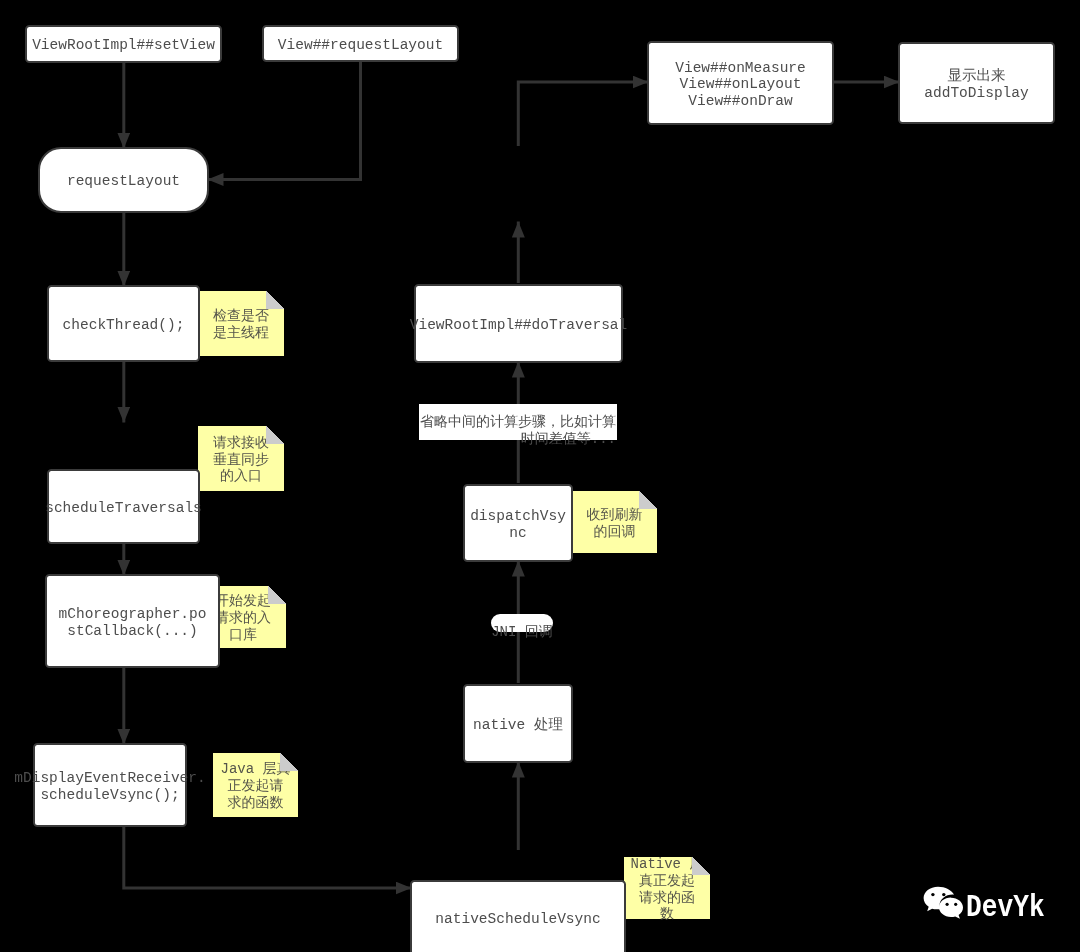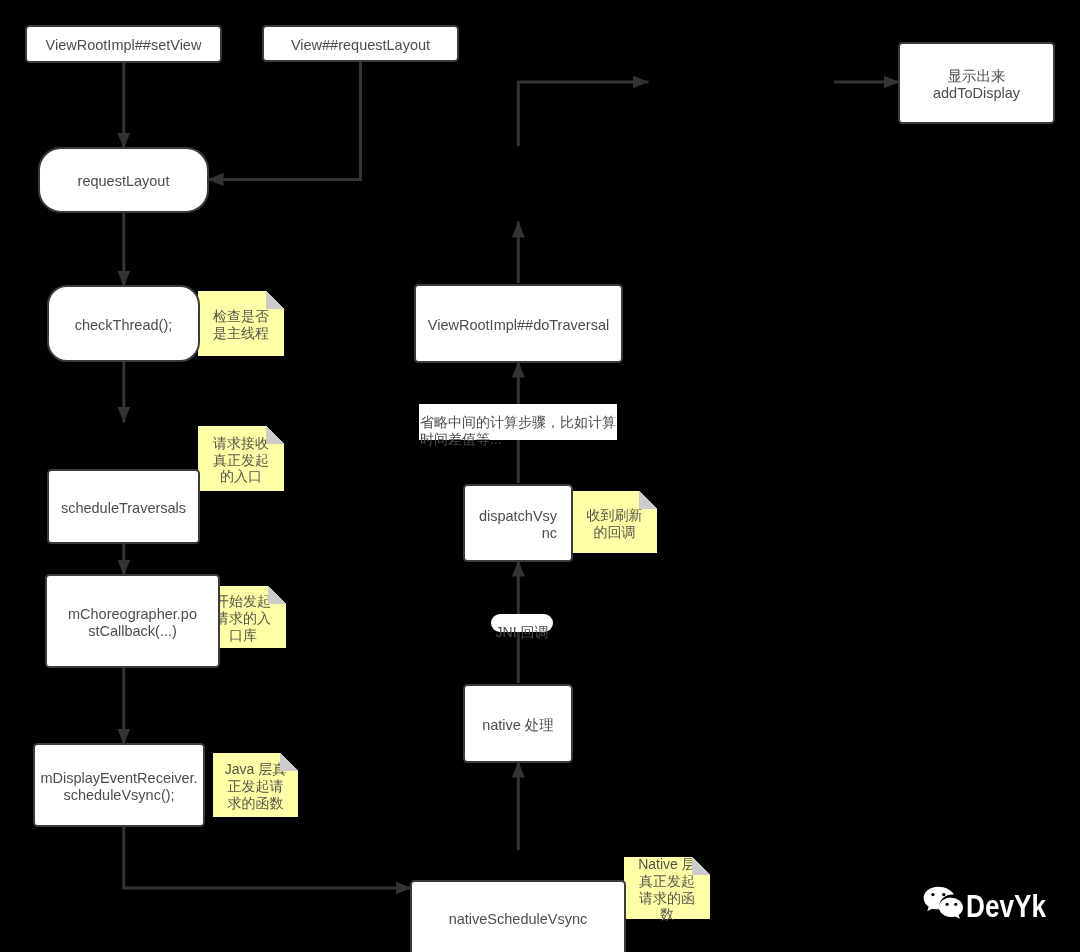--- a/index.html
+++ b/index.html
@@ -1,32 +1,32 @@
 <!DOCTYPE html>
 <html><head>
 <meta charset="utf-8">
 <title>flow</title>
 <style>
   html,body{margin:0;padding:0;background:#000;}
   *{-webkit-font-smoothing:antialiased;}
   #root{position:relative;width:1080px;height:952px;background:#000;overflow:hidden;
         will-change:transform;
-        font-family:Liberation Sans, sans-serif;}
+        font-family:Liberation Mono, monospace;}
   svg#edges{position:absolute;left:0;top:0;width:1080px;height:952px;}
   .box{position:absolute;background:#fff;border:2.6px solid #3b3b3b;border-radius:4.5px;
        display:flex;align-items:center;justify-content:center;text-align:center;
        color:#4d4d4d;font-size:14.5px;line-height:16.4px;box-sizing:border-box;
        white-space:pre-line;z-index:3;padding-top:3px;}
   .note{position:absolute;background:#feffa6;color:#55554b;font-size:14px;line-height:16.8px;
         display:flex;align-items:center;justify-content:center;text-align:center;
         box-sizing:border-box;white-space:pre-line;z-index:2;padding-top:3px;}
   .note .fold{position:absolute;right:0;top:0;width:18px;height:18px;
         background:linear-gradient(to bottom left,#000 0 calc(50% - 0.4px),#cccccc calc(50% - 0.4px) 100%);}
   .elabel{position:absolute;background:#fff;color:#4d4d4d;font-size:14px;line-height:16.8px;
-        text-align:left;white-space:pre-line;z-index:4;
+        text-align:right;white-space:pre-line;z-index:4;
         display:flex;align-items:center;justify-content:center;box-sizing:border-box;padding-top:18px;}
   #watermark{position:absolute;display:flex;align-items:center;z-index:5;}
   #watermark .wtext{color:#fff;font-size:31px;font-weight:bold;letter-spacing:0px;margin-left:1px;
         display:inline-block;transform:scaleX(0.845) translateY(4px);transform-origin:left center;}
 </style>
 </head>
 <body>
 
 <div id="root">
 
@@ -52,45 +52,45 @@
       <path d="M834,82 L899.5,82"></path>
     </g>
   </svg>
 
   <div class="box" style="left:25px;top:25px;width:197px;height:38px;">ViewRootImpl##setView</div>
 
   <div class="box" style="left:262px;top:25px;width:197px;height:37px;">View##requestLayout</div>
 
   <div class="box" style="left:38px;top:147px;width:171px;height:66px;border-radius:23px;">requestLayout</div>
 
-  <div class="box" style="left:47px;top:285px;width:153px;height:77px;border-radius:20px;">checkThread();</div>
+  <div class="box" style="left:47px;top:285px;width:153px;height:77px;">checkThread();</div>
   <div class="note" style="left:198px;top:291px;width:86px;height:65px;">
     <span>检查是否
 是主线程</span>
     <span class="fold"></span>
   </div>
 
   <div class="box" style="left:47px;top:421px;width:153px;height:75px;margin-top:48px;">scheduleTraversals</div>
   <div class="note" style="left:198px;top:426px;width:86px;height:65px;">
     <span>请求接收
-真正发起
+垂直同步
 的入口</span>
     <span class="fold"></span>
   </div>
 
   <div class="box" style="left:45px;top:574px;width:175px;height:94px;">mChoreographer.po
 stCallback(...)</div>
   <div class="note" style="left:200px;top:586px;width:86px;height:62px;">
     <span>开始发起
 请求的入
 口库</span>
     <span class="fold"></span>
   </div>
 
-  <div class="box" style="left:33px;top:743px;width:172px;height:84px;">mDisplayEventReceiver.
+  <div class="box" style="left:33px;top:743px;width:154px;height:84px;">mDisplayEventReceiver.
 scheduleVsync();</div>
   <div class="note" style="left:213px;top:753px;width:85px;height:64px;">
     <span>Java 层真
 正发起请
 求的函数</span>
     <span class="fold"></span>
   </div>
 
   <div class="box" style="left:410px;top:880px;width:216px;height:76px;">nativeScheduleVsync</div>
   <div class="note" style="left:624px;top:857px;width:86px;height:62px;">
@@ -98,34 +98,37 @@
 真正发起
 请求的函
 数</span>
     <span class="fold"></span>
   </div>
 
   <div class="box" style="left:463px;top:684px;width:110px;height:79px;text-align:right;">native 处理</div>
 
   <div class="elabel" style="left:491px;top:614px;width:62px;height:18px;border-radius:9px;">JNI 回调</div>
 
-  <div class="box" style="left:463px;top:484px;width:110px;height:78px;text-align:right;">dispatchVsy
+  <div class="box" style="left:463px;top:484px;width:110px;height:78px;">dispatchVsy
 nc</div>
   <div class="note" style="left:572px;top:491px;width:85px;height:62px;">
     <span>收到刷新
 的回调</span>
     <span class="fold"></span>
   </div>
 
   <div class="elabel" style="left:419px;top:404px;width:198px;height:36px;">省略中间的计算步骤，比如计算
 时间差值等...</div>
 
   <div class="box" style="left:414px;top:284px;width:209px;height:79px;">ViewRootImpl##doTraversal</div>
 
 
+  <div class="box" style="left:647px;top:41px;width:187px;height:84px;">View##onMeasure
+View##onLayout
+View##onDraw</div>
 
   <div class="box" style="left:898px;top:42px;width:157px;height:82px;">显示出来
 addToDisplay</div>
 
   <div id="watermark" style="left:923px;top:884px;">
     <svg width="42" height="38" viewBox="0 0 42 38">
       <g fill="#fff">
         <path d="M15.0,2.7 C6.9,2.7 0.6,7.8 0.6,14.1
           c0,3.5 2.0,6.7 5.1,8.7 l-1.5,4.4 4.9,-2.5 c1.4,0.4 2.9,0.6 4.5,0.6
           l3.9,0 c-0.6,-1.2 -0.9,-2.6 -0.9,-4.0 0,-5.9 5.9,-10.7 13.1,-10.7

